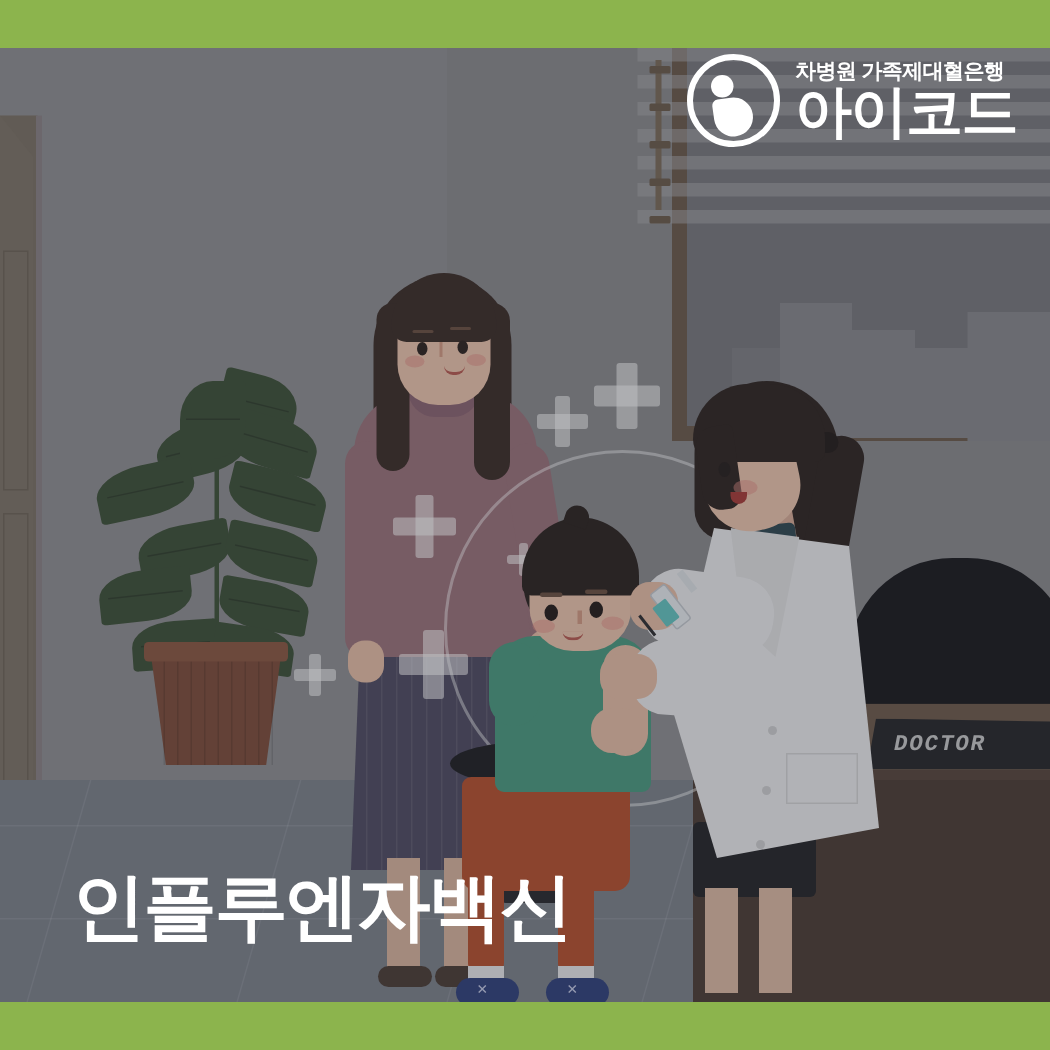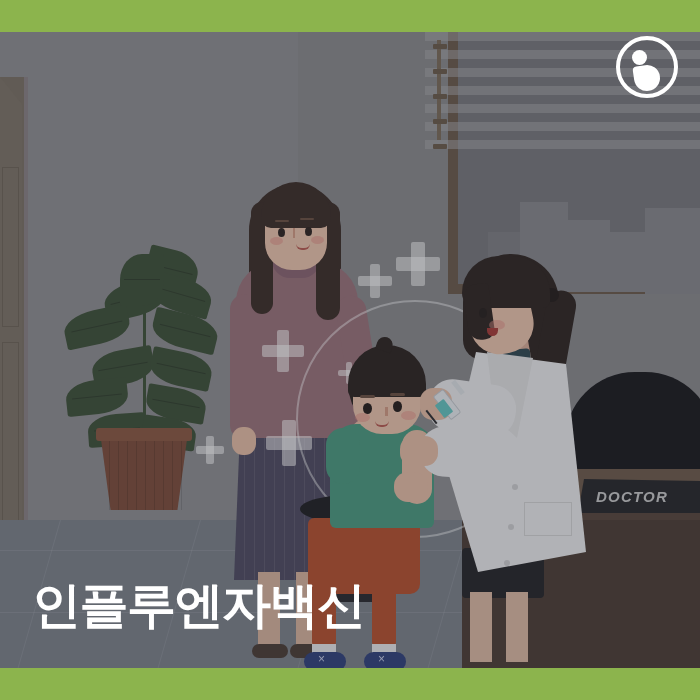--- a/index.html
+++ b/index.html
@@ -54,21 +54,21 @@
   
   .chair { position:absolute; left:565px; top:340px; width:150px; height:160px;
            background:#17171a; border-radius:70px 70px 0 0; }
   .desk-top { position:absolute; left:470px; top:437px; width:230px; height:48px; background:#6d5a4a;
               clip-path:polygon(14px 0, 100% 0, 100% 100%, 0 100%); }
   .desk-front { position:absolute; left:470px; top:481px; width:230px; height:22px; background:#56443a; }
   .desk-edge { position:absolute; left:470px; top:478px; width:230px; height:5px; background:#7d6a59; }
   .plate { position:absolute; left:578px; top:447px; width:122px; height:34px; background:#252528;
            clip-path:polygon(6px 0, 100% 2px, 100% 100%, 0 100%); display:flex; align-items:center; }
   .plate span { color:#c9c9c9; font-size:15px; font-style:italic; font-weight:bold; letter-spacing:1.2px;
-                padding-left:18px; font-family:Liberation Sans, sans-serif; }
+                padding-left:18px; font-family:Liberation Mono, monospace; }
 
   
   .floor { position:absolute; left:0; top:488px; width:700px; height:180px; background:#7b8189; }
   .floor-dark { position:absolute; left:462px; top:488px; width:238px; height:180px; background:#4b3c33; }
   .tile { position:absolute; background:rgba(255,255,255,.10); }
   .tile-h { height:1px; width:700px; left:0; }
   .tile-d { width:1px; height:180px; top:0; transform-origin:top; }
 
   
   .pot { position:absolute; left:100px; top:400px; width:88px; height:78px; background:#7d4b38;
@@ -182,21 +182,21 @@
                border-radius:4px 50% 50% 50%; transform:rotate(-8deg); }
   .logo-txt { display:flex; flex-direction:column; align-items:flex-start; }
   .logo-sub { color:#fff; font-size:14px; font-weight:bold; letter-spacing:-.4px; line-height:1.1;
               font-family:"Liberation Sans","DejaVu Sans",sans-serif; }
   .logo-main { color:#fff; font-size:38px; font-weight:bold; letter-spacing:-1px; line-height:1;
                font-family:"Liberation Sans","DejaVu Sans",sans-serif; }
 
   
   .headline { position:absolute; left:32px; bottom:66px; z-index:70; }
   .headline div { color:#fff; font-size:49px; font-weight:bold; line-height:1.16; letter-spacing:-1.5px;
-                  font-family:"Liberation Sans","DejaVu Sans",sans-serif; white-space:nowrap; }
+                  font-family:"Liberation Sans","DejaVu Sans",sans-serif; white-space:nowrap;margin-left:16px; }
 </style>
 </head>
 <body>
 
 <div id="card">
 
   <div class="bar top"></div>
 
   <div class="scene">
 
@@ -392,20 +392,24 @@
     <div class="syr-plunger"></div>
 
     <div class="dim"></div>
   </div>
 
   <div class="logo">
     <div class="logo-mark">
       <div class="logo-dot"></div>
       <div class="logo-drop"></div>
     </div>
+    <div class="logo-txt">
+      <div class="logo-sub">차병원 가족제대혈은행</div>
+      <div class="logo-main">아이코드</div>
+    </div>
   </div>
 
   <div class="headline">
     <div>인플루엔자백신</div>
   </div>
 
   <div class="bar bottom"></div>
 </div>
 
 </body></html>

